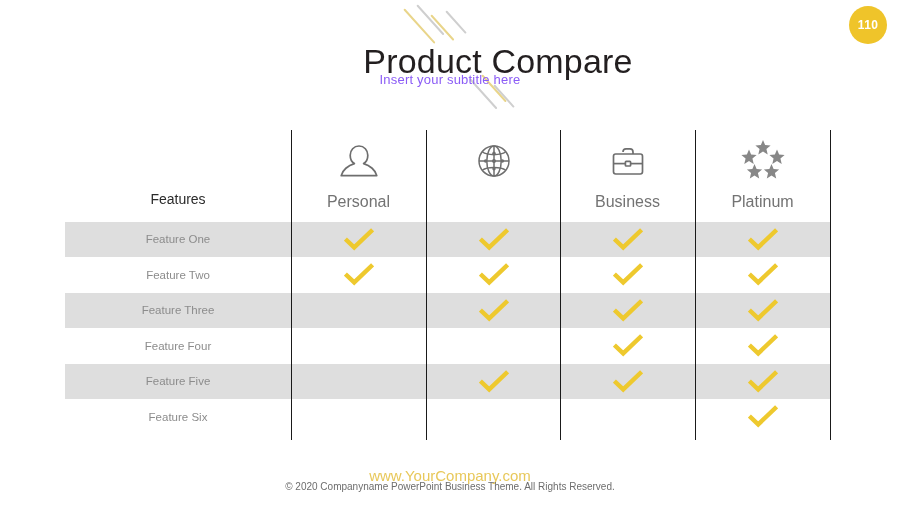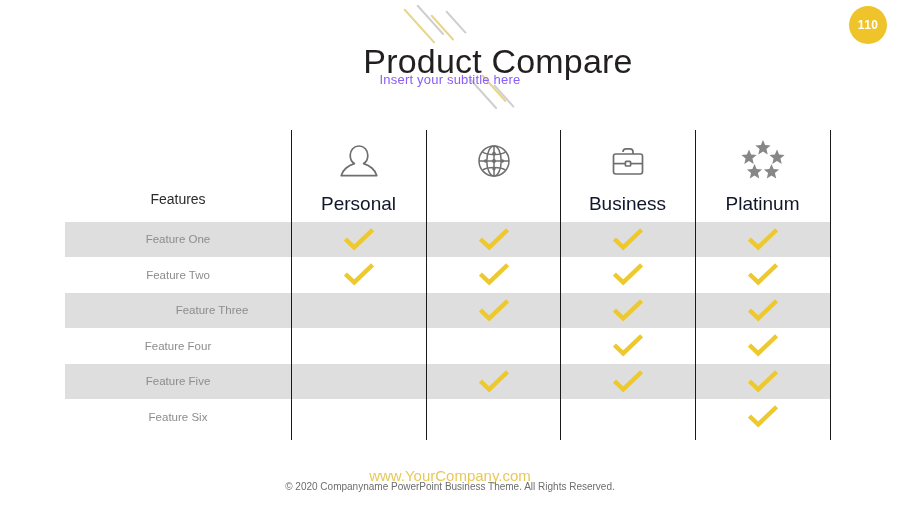--- a/index.html
+++ b/index.html
@@ -97,22 +97,22 @@
     text-align: center;
   }
   .colhead .icon {
     height: 46px;
     display: flex;
     align-items: center;
     justify-content: center;
   }
   .colhead .label {
     margin-top: 9px;
-    font-size: 19px;
-    color: #0f172a;
+    font-size: 16px;
+    color: #737373;
   }
 
   .features-head {
     position: absolute;
     left: 65px;
     top: 191px;
     width: 226px;
     text-align: center;
     font-size: 14px;
     color: #2b2b2b;
@@ -251,21 +251,21 @@
         <div class="vline" style="left: 560px; background: rgb(26, 26, 26);"></div>
         <div class="vline" style="left: 695px; background: rgb(26, 26, 26);"></div>
         <div class="vline" style="left: 830px; background: rgb(26, 26, 26);"></div>
       </div>
 
     <div class="features-head">Features</div>
 
     <div id="rowlabels">
         <div class="rowlabel" style="top: 222px;">Feature One</div>
         <div class="rowlabel" style="top: 257.5px;">Feature Two</div>
-        <div class="rowlabel" style="top: 293px; padding-left: 34px;">Feature Three</div>
+        <div class="rowlabel" style="top: 293px;">Feature Three</div>
         <div class="rowlabel" style="top: 328.5px;">Feature Four</div>
         <div class="rowlabel" style="top: 364px;">Feature Five</div>
         <div class="rowlabel" style="top: 399.5px;">Feature Six</div>
       </div>
 
     <div id="checks">
         <div class="check" style="left: 291px; top: 222px;">
           <svg width="30" height="24" viewBox="0 0 30 24">
             <path d="M3 12.6 L10.2 19.4 L27 3.4" fill="none" stroke="#eec92e" stroke-width="4.4" stroke-linecap="square" stroke-linejoin="miter"></path>
           </svg>

